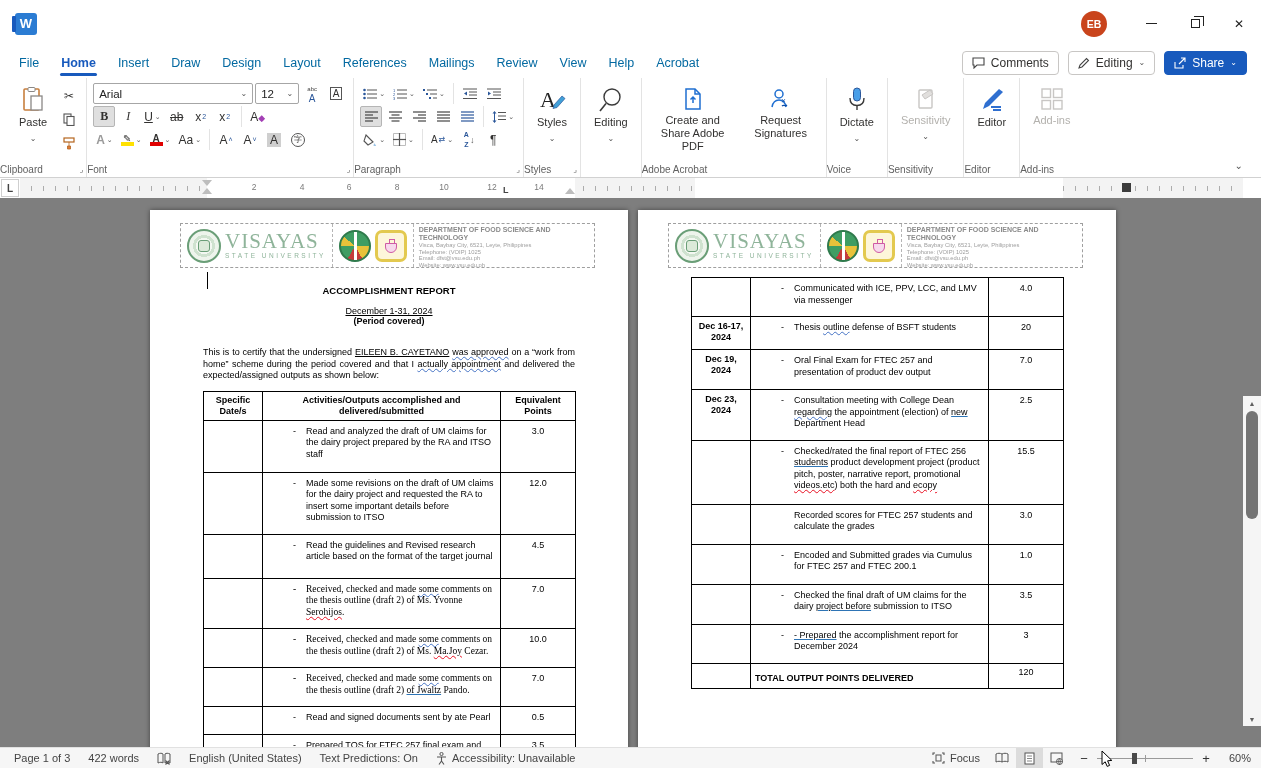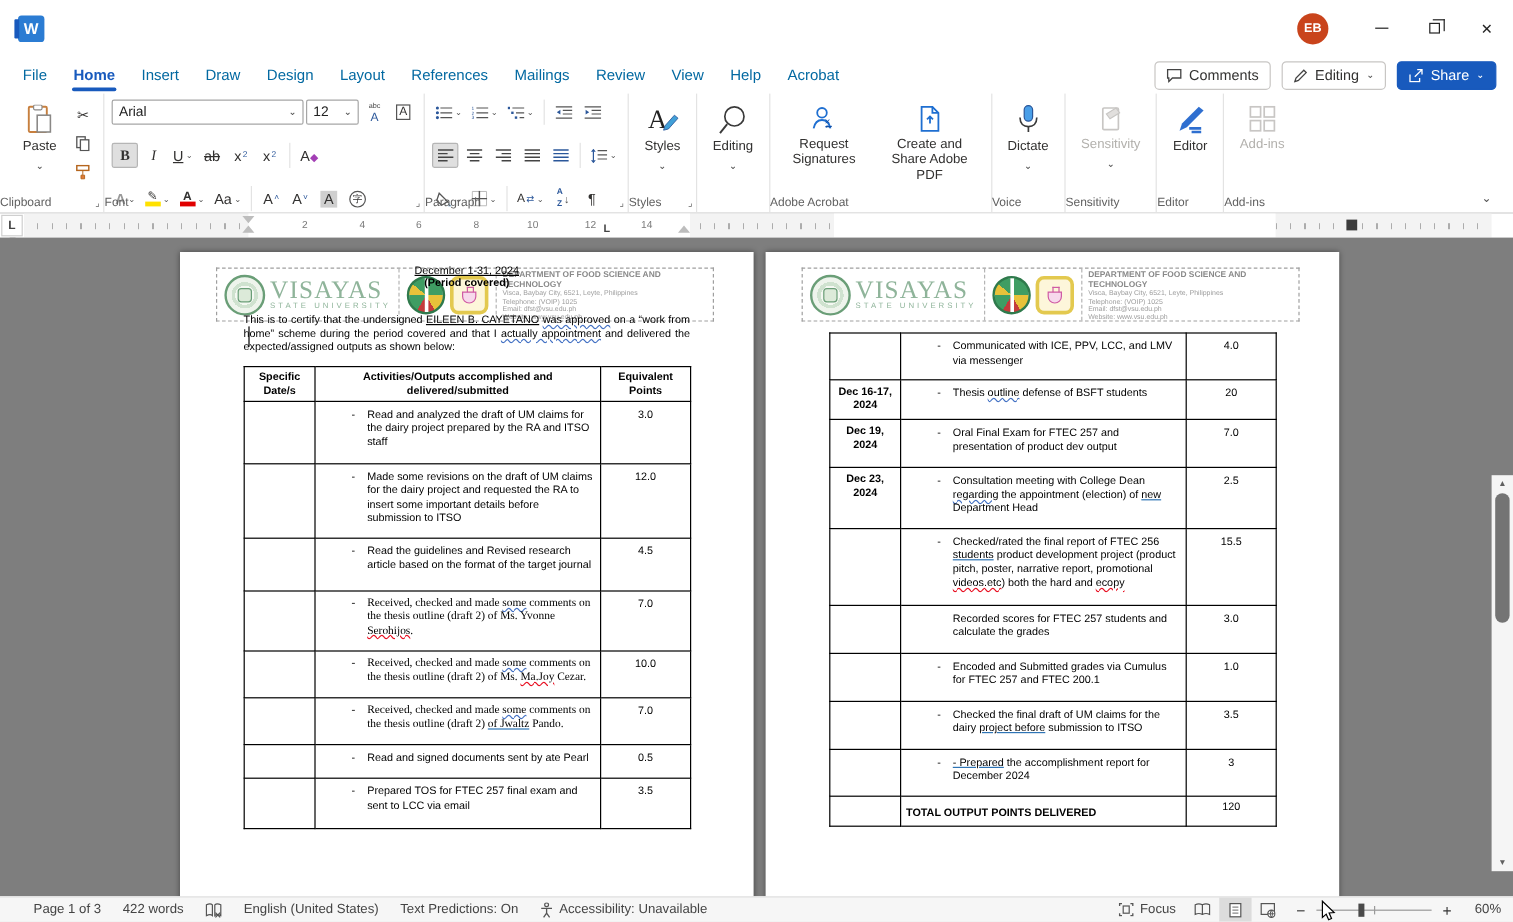--- a/index.html
+++ b/index.html
@@ -38,21 +38,21 @@
   .rgroup { position:relative; border-right:1px solid #e3e3e3; padding:5px 6px 18px 6px; display:flex; gap:4px; }
   .glabel { position:absolute; bottom:2px; left:0; right:0; text-align:left; font-size:10px; color:#616161; white-space:nowrap; }
   .launcher { position:absolute; bottom:3px; right:3px; font-size:8px; color:#666; }
   .bigbtn { display:flex; flex-direction:column; align-items:center; justify-content:flex-start; gap:3px; padding:4px 7px; font-size:11px; color:#323130; border-radius:3px; text-align:center; line-height:13px; }
   .bigbtn .chev { font-size:8px; color:#555; }
   .dim .bigbtn, .bigbtn.dim { color:#b3b1ad; }
   .smallcol { display:flex; flex-direction:column; justify-content:flex-start; gap:3px; padding-top:2px; }
   .sbtn { min-width:22px; height:21px; display:flex; align-items:center; justify-content:center; font-size:12px; color:#323130; border-radius:2px; padding:0 3px; gap:1px; }
   .sbtn.sel { background:#dfdfdf; border:1px solid #b5b5b5; }
   .sbtn .chev { font-size:7px; color:#555; margin-left:1px; }
-  .fontrows { display:flex; flex-direction:column; gap:15px; }
+  .fontrows { display:flex; flex-direction:column; gap:2px; }
   .frow { display:flex; align-items:center; gap:2px; }
   .combo { border:1px solid #a6a6a6; border-radius:2px; height:21px; display:flex; align-items:center; font-size:11.5px; color:#222; padding:0 5px; justify-content:space-between; background:#fff; }
   .combo .chev { font-size:8px; color:#555; margin-left:6px; }
   .vdiv { width:1px; background:#e3e3e3; align-self:stretch; margin:0 3px; }
   .ubar-y { display:inline-block; width:13px; height:4px; background:#ffe100; margin-top:-2px; }
   .ubar-r { display:inline-block; width:13px; height:4px; background:#e00000; margin-top:-2px; }
   .stack { display:flex; flex-direction:column; align-items:center; line-height:10px; }
   .ribbon-collapse { position:absolute; right:18px; bottom:6px; font-size:10px; color:#555; }
 
   
@@ -508,36 +508,36 @@
         <svg class="ic" width="26" height="26" viewBox="0 0 26 26">
             <circle cx="14" cy="10" r="8" fill="none" stroke="#3a3a3a" stroke-width="1.4"></circle>
             <line x1="8" y1="16.5" x2="2" y2="24" stroke="#3a3a3a" stroke-width="1.6"></line>
           </svg>
         <span>Editing</span>
         <span class="chev">⌄</span>
       </div>
     </div>
 
     <div class="rgroup">
+      <div class="bigbtn" style="width:90px;">
+        <svg class="ic" width="22" height="24" viewBox="0 0 22 24">
+            <path d="M4 2h9l5 5v15H4z" fill="none" stroke="#1f6fd1" stroke-width="1.5"></path>
+            <path d="M13 2v5h5" fill="none" stroke="#1f6fd1" stroke-width="1.5"></path>
+            <path d="M11 16v-6M8.5 12.5L11 10l2.5 2.5" fill="none" stroke="#1f6fd1" stroke-width="1.5"></path>
+          </svg>
+        <span>Create and Share Adobe PDF</span>
+      </div>
       <div class="bigbtn" style="width:78px;">
         <svg class="ic" width="24" height="24" viewBox="0 0 24 24">
             <circle cx="10" cy="7" r="4" fill="none" stroke="#1f6fd1" stroke-width="1.5"></circle>
             <path d="M3 20c1-5 4-7 7-7s6 2 7 7" fill="none" stroke="#1f6fd1" stroke-width="1.5"></path>
             <path d="M13 19c2-2 3 1 5-1" fill="none" stroke="#0f4fa8" stroke-width="1.3"></path>
             <text x="12" y="16" font-size="6" fill="#0f4fa8">✕</text>
           </svg>
         <span>Request Signatures</span>
-      </div>
-      <div class="bigbtn" style="width:90px;">
-        <svg class="ic" width="22" height="24" viewBox="0 0 22 24">
-            <path d="M4 2h9l5 5v15H4z" fill="none" stroke="#1f6fd1" stroke-width="1.5"></path>
-            <path d="M13 2v5h5" fill="none" stroke="#1f6fd1" stroke-width="1.5"></path>
-            <path d="M11 16v-6M8.5 12.5L11 10l2.5 2.5" fill="none" stroke="#1f6fd1" stroke-width="1.5"></path>
-          </svg>
-        <span>Create and Share Adobe PDF</span>
       </div>
       <span class="glabel"><span>Adobe Acrobat</span></span>
     </div>
 
     <div class="rgroup">
       <div class="bigbtn">
         <svg class="ic" width="18" height="26" viewBox="0 0 18 26">
             <rect x="5.5" y="1" width="7" height="13" rx="3.5" fill="#4a9fe8" stroke="#2b579a" stroke-width="1"></rect>
             <path d="M2 11c0 5 3 7.5 7 7.5s7-2.5 7-7.5" fill="none" stroke="#3a3a3a" stroke-width="1.4"></path>
             <line x1="9" y1="18.5" x2="9" y2="23" stroke="#3a3a3a" stroke-width="1.4"></line>
@@ -642,20 +642,21 @@
         <div class="hd-dept">
           <div class="dept-title">DEPARTMENT OF FOOD SCIENCE AND TECHNOLOGY</div>
           <div class="dept-line">Visca, Baybay City, 6521, Leyte, Philippines</div>
           <div class="dept-line">Telephone: (VOIP) 1025</div>
           <div class="dept-line">Email: dfst@vsu.edu.ph</div>
           <div class="dept-line">Website: www.vsu.edu.ph</div>
         </div>
       </div>
       <div class="caret"></div>
       <div class="p1-content">
+        <div class="rtitle">ACCOMPLISHMENT REPORT</div>
         <div class="rperiod">December 1-31, 2024</div>
         <div class="rcaption">(Period covered)</div>
         <div class="intro"><span>This is to certify that the undersigned </span><span class="seg-u">EILEEN B. CAYETANO</span><span> </span><span class="seg-wb">was approved</span><span> on a “work from home” scheme during the period covered and that I </span><span class="seg-wb">actually appointment</span><span> and delivered the expected/assigned outputs as shown below:</span></div>
         <table class="rep t1">
           <colgroup>
               <col class="c1">
               <col class="c2">
               <col class="c3">
             </colgroup>
           <tbody>
@@ -881,21 +882,21 @@
     </div>
 
     <div class="vscroll">
       <div class="scr-arrow" style="top:0;">▲</div>
       <div class="scr-thumb" style="top:15px; height:108px;"></div>
       <div class="scr-arrow" style="bottom:0;">▼</div>
     </div>
   </div>
 
   <div class="statusbar">
-    <div class="sb-item" style="padding-left:28px;">Page 1 of 3</div>
+    <div class="sb-item" style="padding-left:14px;">Page 1 of 3</div>
     <div class="sb-item">422 words</div>
     <div class="sb-item">
       <svg class="ic" width="14" height="13" viewBox="0 0 14 13">
           <path d="M1 2c2-1 4-1 5 0v9c-1-1-3-1-5 0zM13 2c-2-1-4-1-5 0v9c1-1 3-1 5 0z" fill="none" stroke="#555" stroke-width="1"></path>
           <path d="M8.5 8.5l4 4M12.5 8.5l-4 4" stroke="#555" stroke-width="1.1"></path>
         </svg>
     </div>
     <div class="sb-item">English (United States)</div>
     <div class="sb-item">Text Predictions: On</div>
     <div class="sb-item">

